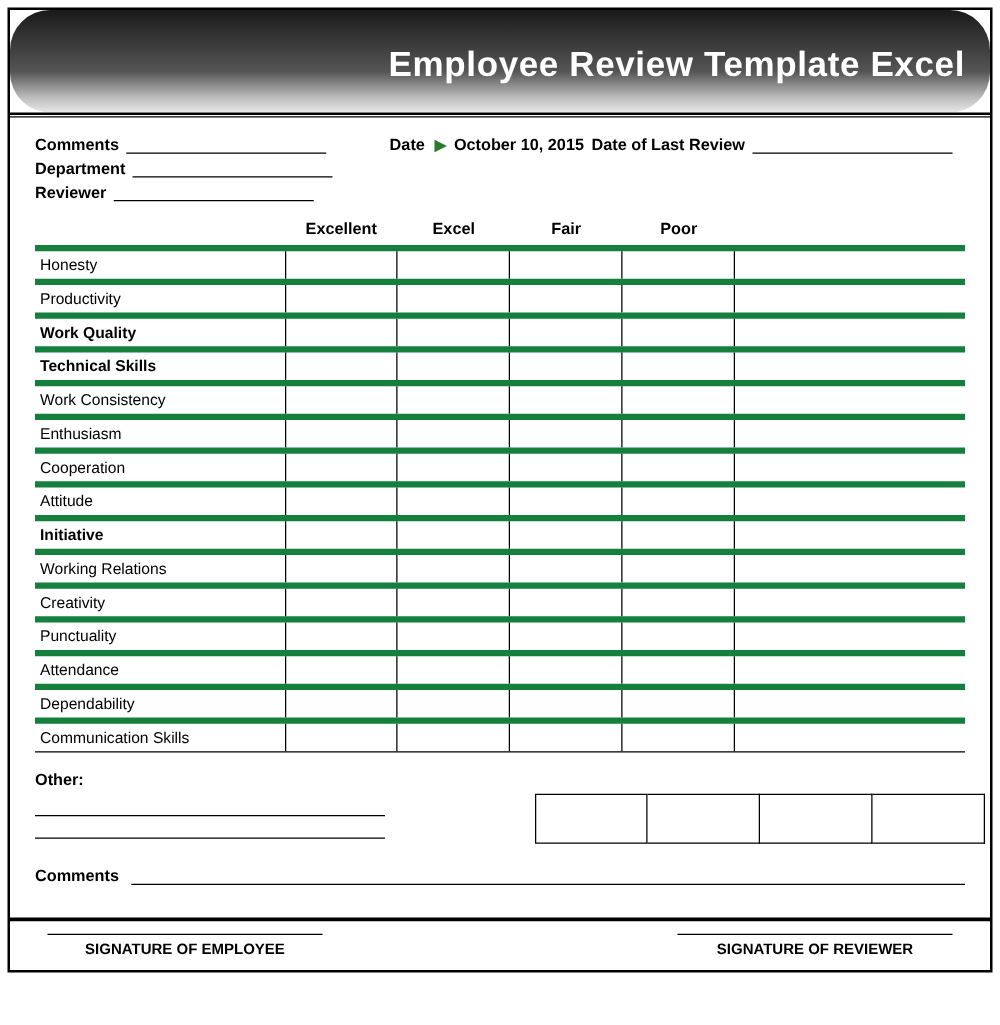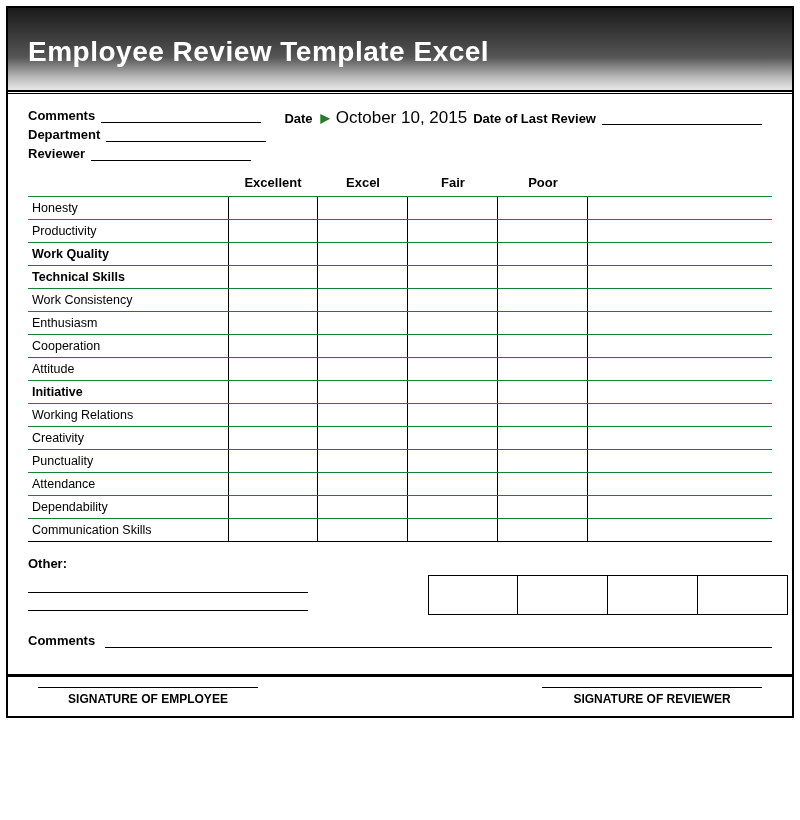--- a/index.html
+++ b/index.html
@@ -7,21 +7,22 @@
       font-family: Arial, sans-serif;
       background: #fff;
       width: 800px;
       min-height: 820px;
       overflow: hidden;
     }
 
     .header {
       background: linear-gradient(to bottom, #1a1a1a 0%, #555 60%, #bbb 85%, #e8e8e8 100%);
       padding: 28px 20px 22px;
-      text-align: left;
+      text-align: right;
+      border-radius: 32px;
     }
 
     .header-title {
       color: #fff;
       font-size: 28px;
       font-weight: bold;
       letter-spacing: 0.5px;
     }
 
     .divider-top {
@@ -72,22 +73,22 @@
 
     .info-right-row {
       display: flex;
       align-items: center;
       gap: 6px;
       font-size: 13px;
       font-weight: bold;
     }
 
     .info-right-row .value {
-      font-weight: normal;
-      font-size: 17px;
+      font-weight: bold;
+      font-size: 13px;
     }
 
     .date-line {
       border-bottom: 1px solid #000;
       width: 160px;
       display: inline-block;
       height: 14px;
     }
 
     .green-mark {
@@ -115,21 +116,21 @@
     }
 
     .items-table {
       display: flex;
       flex-direction: column;
     }
 
     .item-row {
       display: flex;
       align-items: center;
-      border-top: 1px solid #15803d;
+      border-top: 5px solid #15803d;
     }
 
     .item-row:last-child {
       border-bottom: 1px solid #000;
     }
 
     .item-label {
       width: 200px;
       font-size: 12.5px;
       padding: 2px 0 2px 4px;

